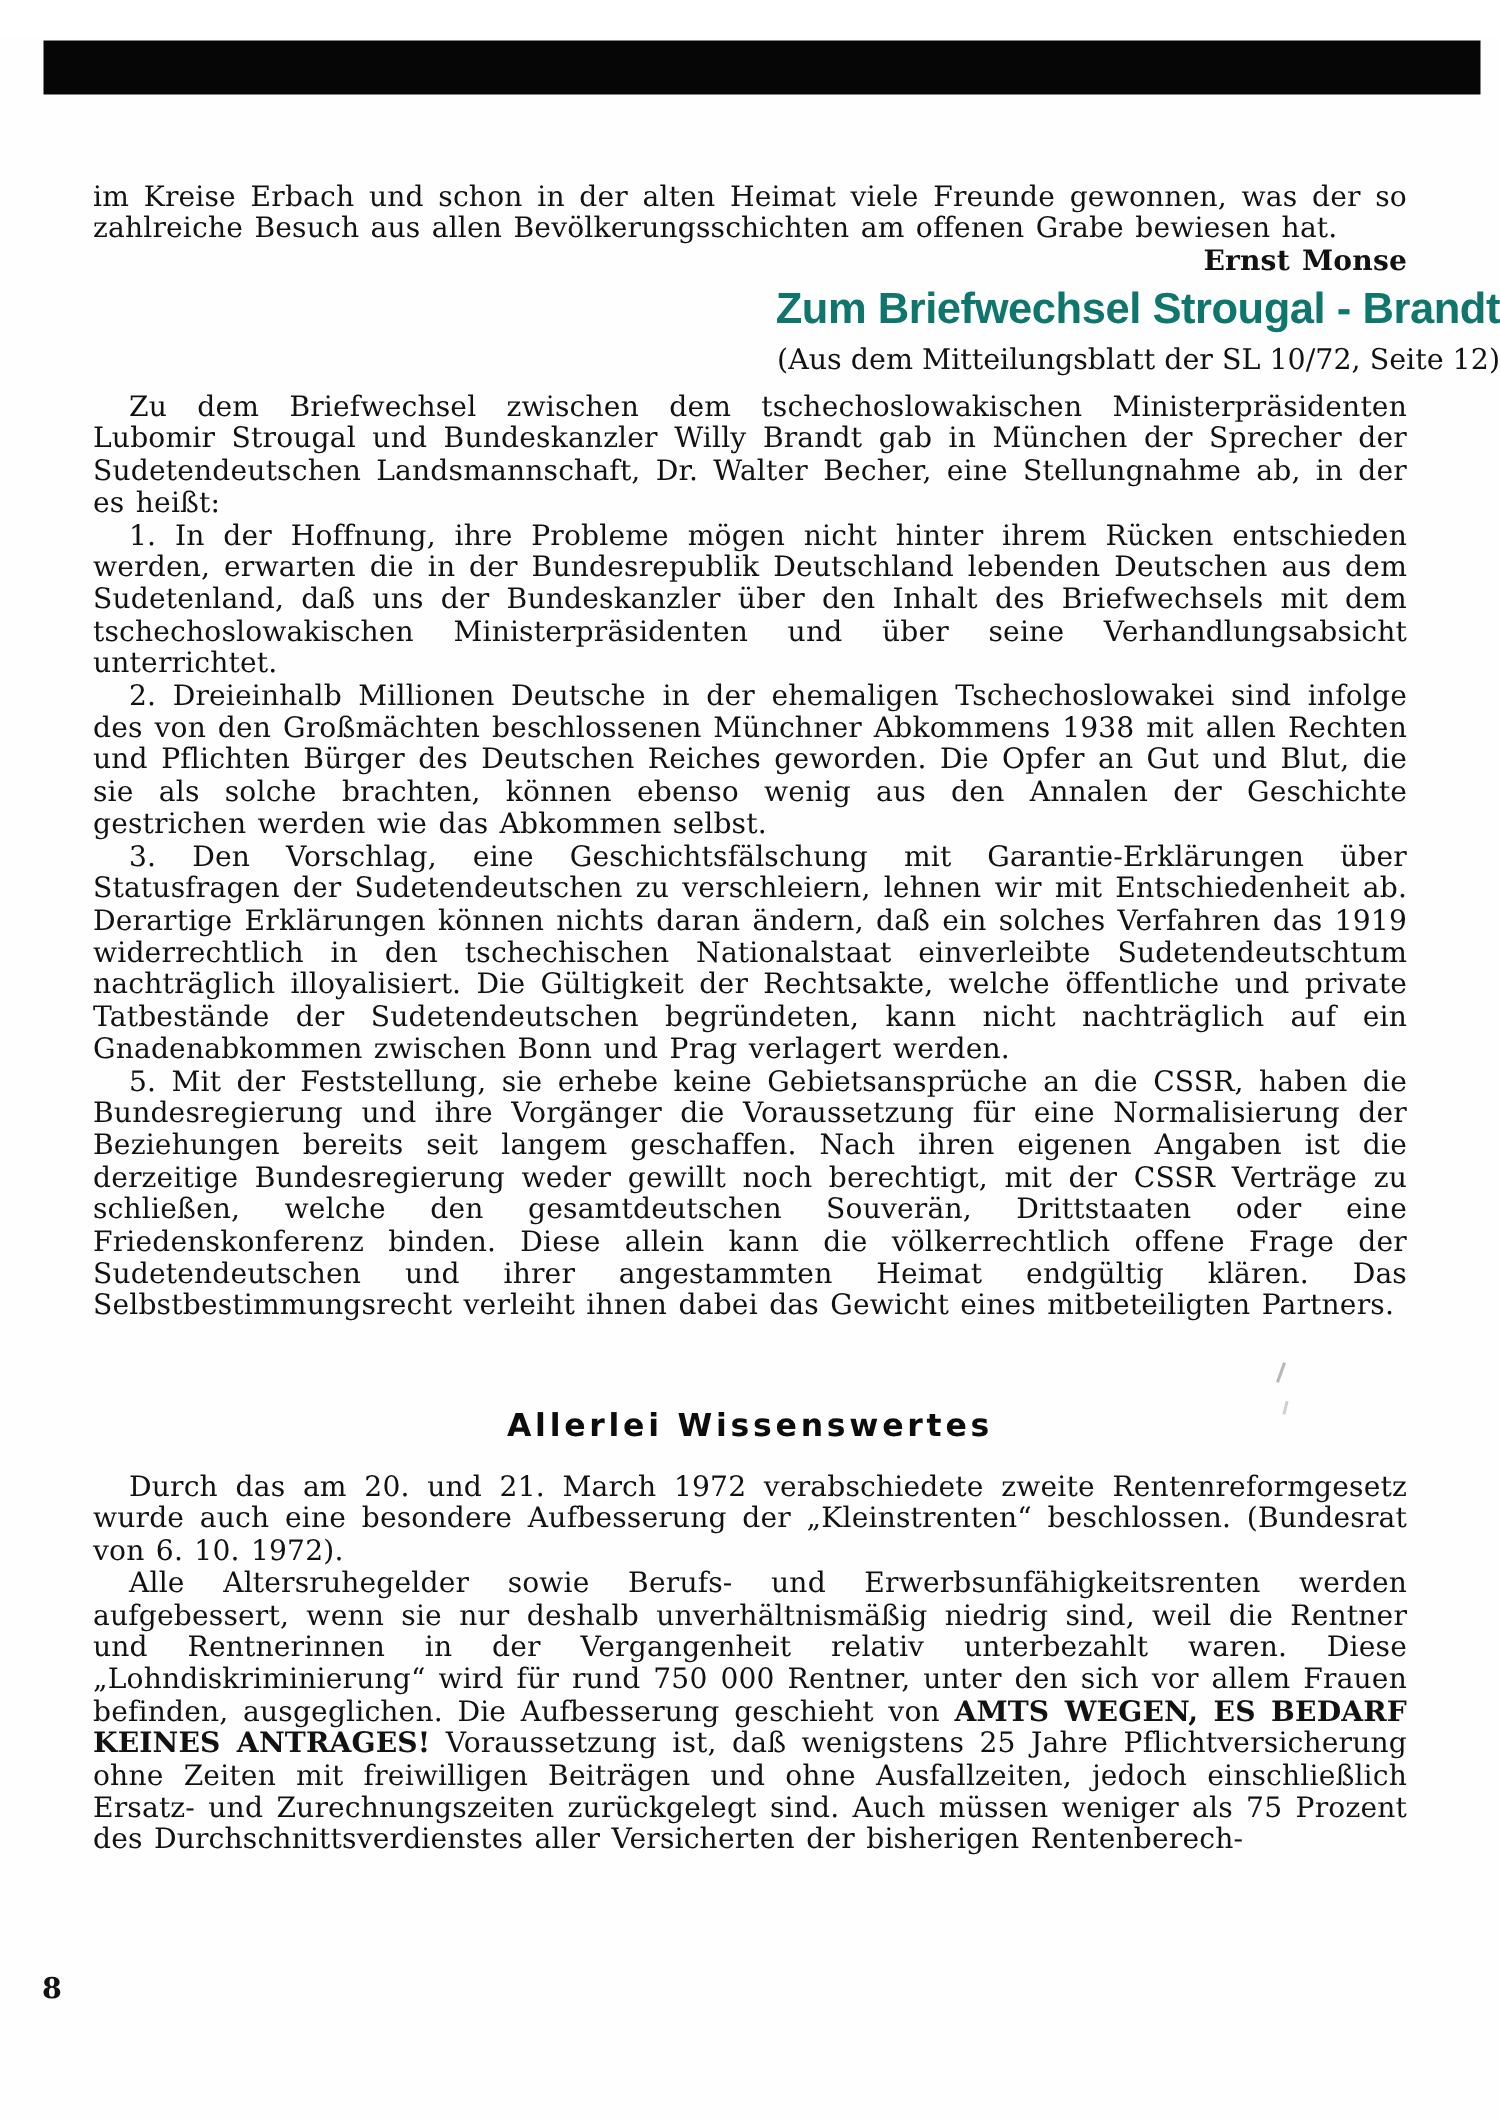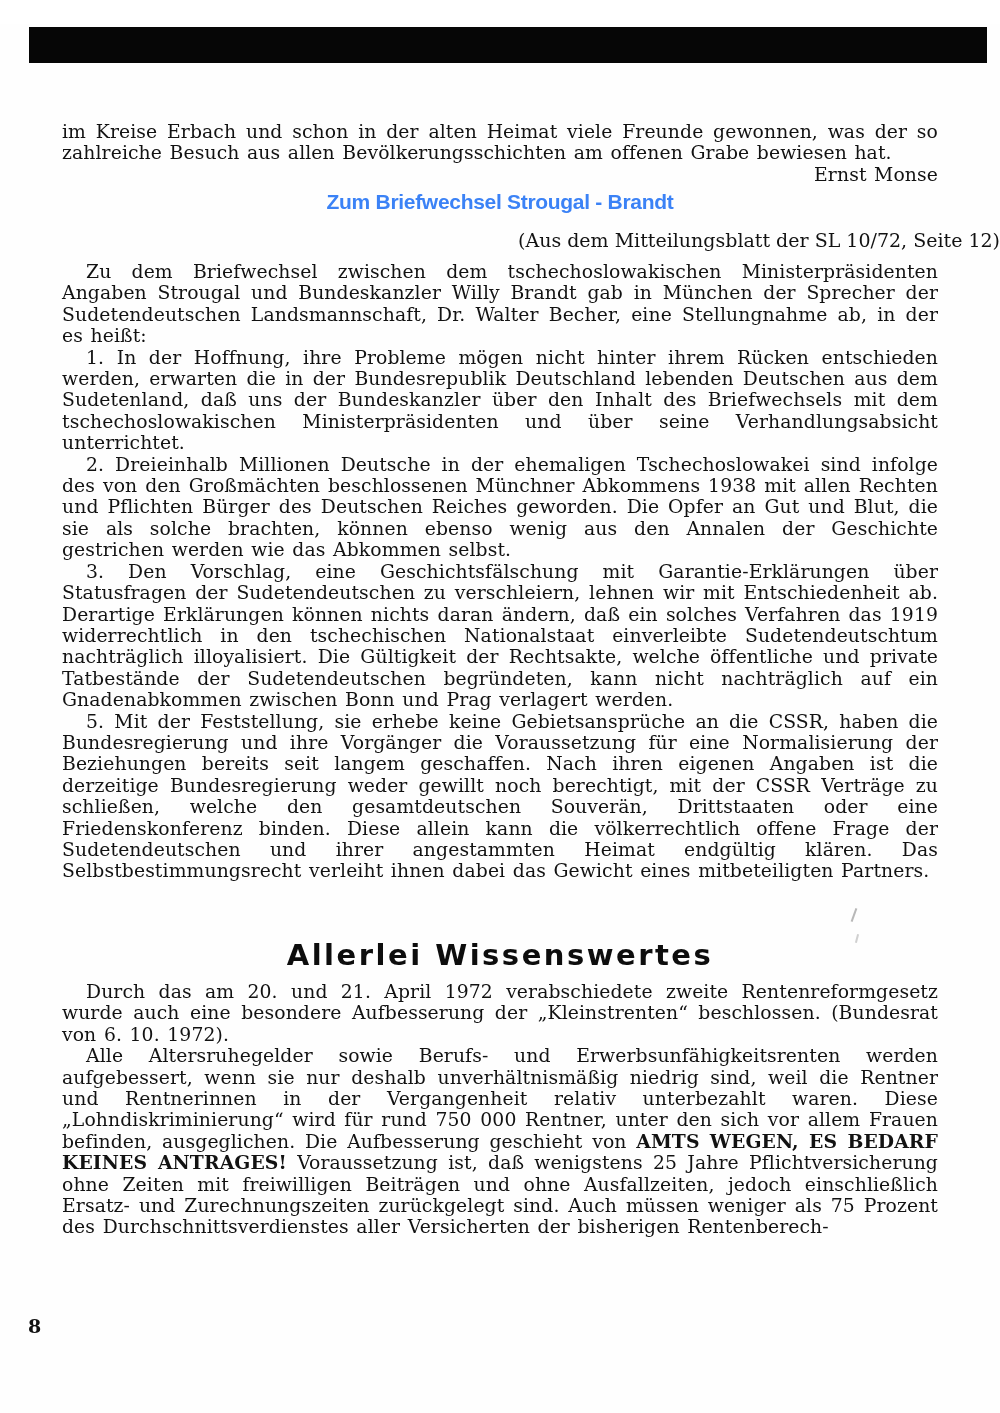--- a/index.html
+++ b/index.html
@@ -21,40 +21,40 @@
     font-size: 18.8px;
     line-height: 21.4px;
     text-align: justify;
     word-spacing: 1.5px;
     letter-spacing: 0.1px;
   }
   .body-text p { margin: 0; text-indent: 24px; }
   .body-text p.no-indent { text-indent: 0; }
 
   .intro { position: absolute; left: 62px; top: 97px; width: 876px; }
-  .signature { text-align: right; font-weight: normal; text-indent: 0; }
+  .signature { text-align: right; font-weight: bold; text-indent: 0; }
 
   .title1 {
     position: absolute; left: 0; right: 0; top: 166px;
-    margin: 0; text-align: center;
+    margin: 0; text-align: right;
     font-family: "Liberation Sans", sans-serif;
-    font-weight: bold; font-size: 21px; letter-spacing: -0.3px;
-    color: #3b82f6;
+    font-weight: bold; font-size: 29px; letter-spacing: -0.3px;
+    color: #0f766e;
   }
   .subtitle {
     position: absolute; left: 0; right: 0; top: 206px;
     text-align: right; font-size: 19px; line-height: 21px;
   }
   .body1 { position: absolute; left: 62px; top: 237px; width: 876px; }
 
   .title2 {
     position: absolute; left: 0; right: 0; top: 914px;
     margin: 0; text-align: center;
     font-family: "DejaVu Sans", sans-serif;
-    font-weight: 800; font-size: 29px; letter-spacing: 2.5px;
+    font-weight: 800; font-size: 21px; letter-spacing: 2.5px;
     color: #0d0d0d;
   }
   .body2 { position: absolute; left: 62px; top: 957px; width: 876px; }
 
   .pageno {
     position: absolute; left: 28px; top: 1291px;
     font-weight: bold; font-size: 19px;
   }
 
   .artifact-mark {
@@ -78,34 +78,34 @@
   <div class="intro body-text">
     <p class="no-indent">im Kreise Erbach und schon in der alten Heimat viele Freunde gewonnen, was der so zahlreiche Besuch aus allen Bevölkerungsschichten am offenen Grabe bewiesen hat.</p>
     <p class="signature">Ernst Monse</p>
   </div>
 
   <h1 class="title1">Zum Briefwechsel Strougal - Brandt</h1>
 
   <div class="subtitle">(Aus dem Mitteilungsblatt der SL 10/72, Seite 12)</div>
 
   <div class="body1 body-text">
-    <p>Zu dem Briefwechsel zwischen dem tschechoslowakischen Ministerpräsidenten Angaben Strougal und Bundeskanzler Willy Brandt gab in München der Sprecher der Sudetendeutschen Landsmannschaft, Dr. Walter Becher, eine Stellungnahme ab, in der es heißt:</p>
+    <p>Zu dem Briefwechsel zwischen dem tschechoslowakischen Ministerpräsidenten Lubomir Strougal und Bundeskanzler Willy Brandt gab in München der Sprecher der Sudetendeutschen Landsmannschaft, Dr. Walter Becher, eine Stellungnahme ab, in der es heißt:</p>
     <p>1. In der Hoffnung, ihre Probleme mögen nicht hinter ihrem Rücken entschieden werden, erwarten die in der Bundesrepublik Deutschland lebenden Deutschen aus dem Sudetenland, daß uns der Bundeskanzler über den Inhalt des Briefwechsels mit dem tschechoslowakischen Ministerpräsidenten und über seine Verhandlungsabsicht unterrichtet.</p>
     <p>2. Dreieinhalb Millionen Deutsche in der ehemaligen Tschechoslowakei sind infolge des von den Großmächten beschlossenen Münchner Abkommens 1938 mit allen Rechten und Pflichten Bürger des Deutschen Reiches geworden. Die Opfer an Gut und Blut, die sie als solche brachten, können ebenso wenig aus den Annalen der Geschichte gestrichen werden wie das Abkommen selbst.</p>
     <p>3. Den Vorschlag, eine Geschichtsfälschung mit Garantie-Erklärungen über Statusfragen der Sudetendeutschen zu verschleiern, lehnen wir mit Entschiedenheit ab. Derartige Erklärungen können nichts daran ändern, daß ein solches Verfahren das 1919 widerrechtlich in den tschechischen Nationalstaat einverleibte Sudetendeutschtum nachträglich illoyalisiert. Die Gültigkeit der Rechtsakte, welche öffentliche und private Tatbestände der Sudetendeutschen begründeten, kann nicht nachträglich auf ein Gnadenabkommen zwischen Bonn und Prag verlagert werden.</p>
     <p>5. Mit der Feststellung, sie erhebe keine Gebietsansprüche an die CSSR, haben die Bundesregierung und ihre Vorgänger die Voraussetzung für eine Normalisierung der Beziehungen bereits seit langem geschaffen. Nach ihren eigenen Angaben ist die derzeitige Bundesregierung weder gewillt noch berechtigt, mit der CSSR Verträge zu schließen, welche den gesamtdeutschen Souverän, Drittstaaten oder eine Friedenskonferenz binden. Diese allein kann die völkerrechtlich offene Frage der Sudetendeutschen und ihrer angestammten Heimat endgültig klären. Das Selbstbestimmungsrecht verleiht ihnen dabei das Gewicht eines mitbeteiligten Partners.</p>
   </div>
 
   <div class="artifact-mark"></div>
   <div class="artifact-mark2"></div>
 
   <h2 class="title2">Allerlei Wissenswertes</h2>
 
   <div class="body2 body-text">
-    <p>Durch das am 20. und 21. April 1972 verabschiedete zweite Rentenreformgesetz wurde auch eine besondere Aufbesserung der „Kleinstrenten“ beschlossen. (Bundesrat von 6. 10. 1972).</p>
+    <p>Durch das am 20. und 21. March 1972 verabschiedete zweite Rentenreformgesetz wurde auch eine besondere Aufbesserung der „Kleinstrenten“ beschlossen. (Bundesrat von 6. 10. 1972).</p>
     <p>
       <span>Alle Altersruhegelder sowie Berufs- und Erwerbsunfähigkeitsrenten werden aufgebessert, wenn sie nur deshalb unverhältnismäßig niedrig sind, weil die Rentner und Rentnerinnen in der Vergangenheit relativ unterbezahlt waren. Diese „Lohndiskriminierung“ wird für rund 750 000 Rentner, unter den sich vor allem Frauen befinden, ausgeglichen. Die Aufbesserung geschieht von </span><b>AMTS WEGEN, ES BEDARF KEINES ANTRAGES!</b><span> Voraussetzung ist, daß wenigstens 25 Jahre Pflichtversicherung ohne Zeiten mit freiwilligen Beiträgen und ohne Ausfallzeiten, jedoch einschließlich Ersatz- und Zurechnungszeiten zurückgelegt sind. Auch müssen weniger als 75 Prozent des Durchschnittsverdienstes aller Versicherten der bisherigen Rentenberech-</span>
     </p>
   </div>
 
   <div class="pageno">8</div>
 
   <div class="bar bar-bottom"></div>
 
 </div>

